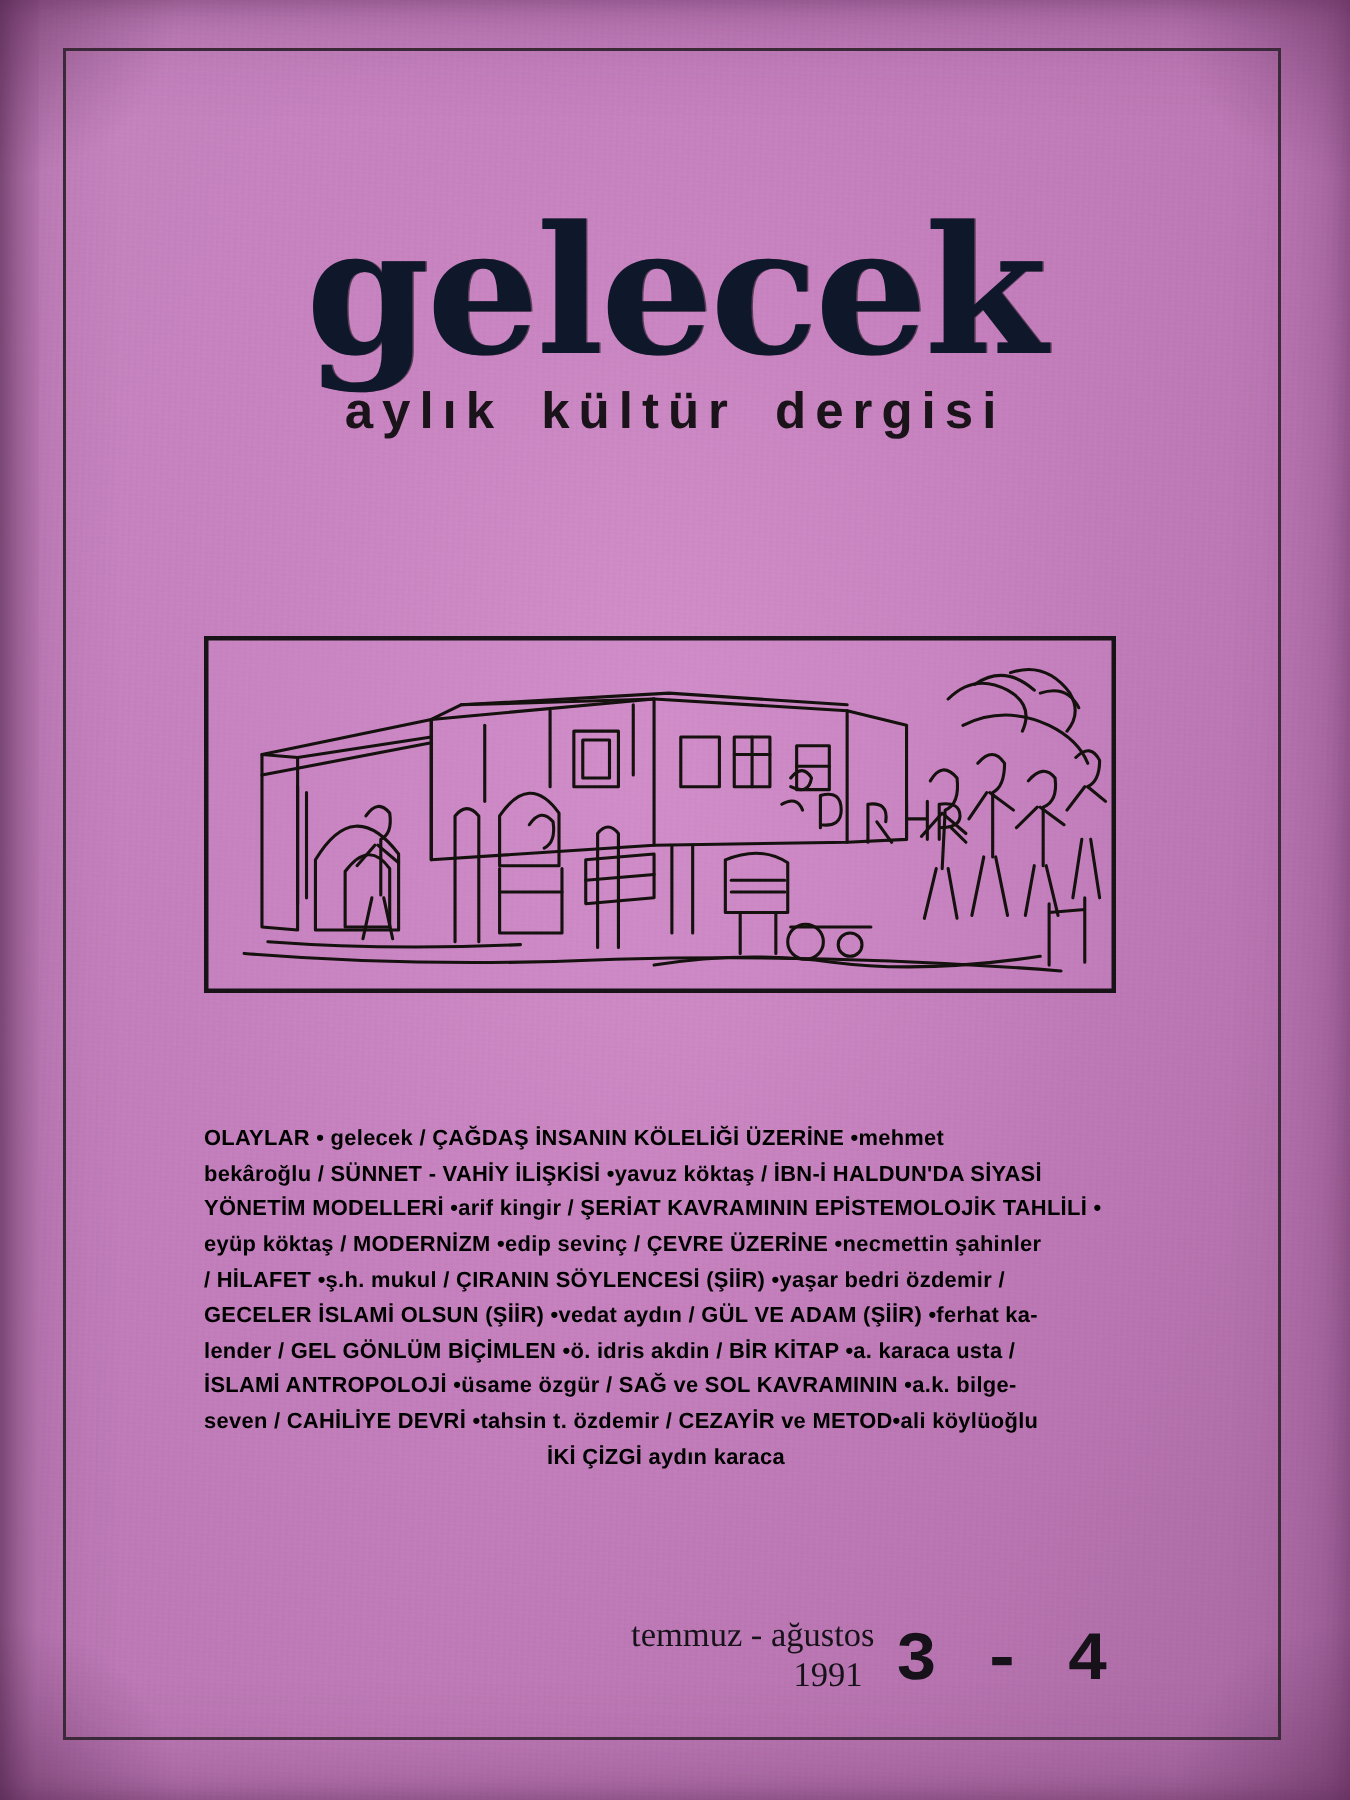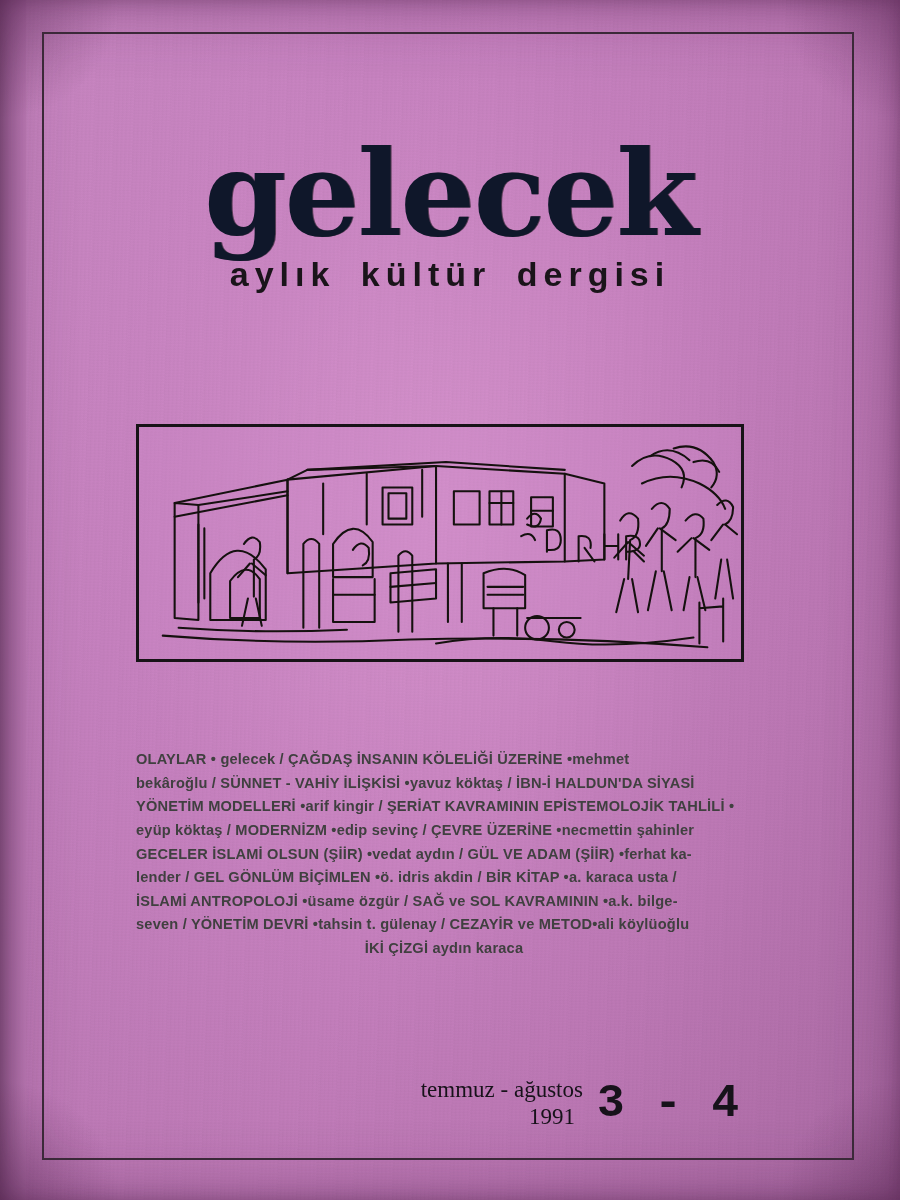--- a/index.html
+++ b/index.html
@@ -98,21 +98,21 @@
     overflow: hidden;
   }
   .illo svg { display:block; width:100%; height:100%; }
 
   
   .contents {
     position: absolute;
     left: 136px;
     top: 748px;
     width: 616px;
-    color: #404040;
+    color: #000000;
     font-size: 14.6px;
     font-weight: bold;
     line-height: 1.62;
     letter-spacing: 0.2px;
     text-align: left;
   }
   .contents .line { white-space: normal; }
   .contents .center { text-align: center; }
 
   
@@ -125,21 +125,21 @@
   }
   .issue .dates {
     font-family: "Liberation Serif", serif;
     font-size: 23px;
     line-height: 1.15;
     text-align: right;
   }
   .issue .dates .yr { display:block; margin-right: 8px;}
   .issue-row {
     display: flex;
-    align-items: center;
+    align-items: flex-end;
     gap: 14px;
   }
   .issue .number {
     font-family: Liberation Mono, monospace;
     font-weight: bold;
     font-size: 46px;
     line-height: 1;
     letter-spacing: 1px;
   }
   .corner-dark {
@@ -257,24 +257,25 @@
         <path d="M286 44 L286 92"></path>
       </g>
     </svg>
   </div>
 
   <div class="contents">
     <div class="line">OLAYLAR  •  gelecek  /  ÇAĞDAŞ İNSANIN KÖLELİĞİ ÜZERİNE •mehmet</div>
     <div class="line">bekâroğlu / SÜNNET - VAHİY İLİŞKİSİ •yavuz köktaş / İBN-İ HALDUN'DA SİYASİ</div>
     <div class="line">YÖNETİM MODELLERİ •arif kingir / ŞERİAT KAVRAMININ EPİSTEMOLOJİK TAHLİLİ •</div>
     <div class="line">eyüp köktaş / MODERNİZM •edip sevinç / ÇEVRE ÜZERİNE •necmettin şahinler</div>
+    <div class="line">/ HİLAFET •ş.h. mukul / ÇIRANIN SÖYLENCESİ (ŞİİR) •yaşar bedri özdemir /</div>
     <div class="line">GECELER İSLAMİ OLSUN (ŞİİR) •vedat aydın / GÜL VE ADAM (ŞİİR) •ferhat ka-</div>
     <div class="line">lender / GEL GÖNLÜM BİÇİMLEN •ö. idris akdin / BİR KİTAP •a. karaca usta /</div>
     <div class="line">İSLAMİ ANTROPOLOJİ •üsame özgür / SAĞ ve SOL KAVRAMININ •a.k. bilge-</div>
-    <div class="line">seven / YÖNETİM DEVRİ •tahsin t. gülenay / CEZAYİR ve METOD•ali köylüoğlu</div>
+    <div class="line">seven / CAHİLİYE DEVRİ •tahsin t. özdemir / CEZAYİR ve METOD•ali köylüoğlu</div>
     <div class="line center">İKİ ÇİZGİ aydın karaca</div>
   </div>
 
   <div class="issue">
     <div class="issue-row">
       <div class="dates">
         <span>temmuz - ağustos</span>
         <span class="yr">1991</span>
       </div>
       <div class="number">3 - 4</div>

